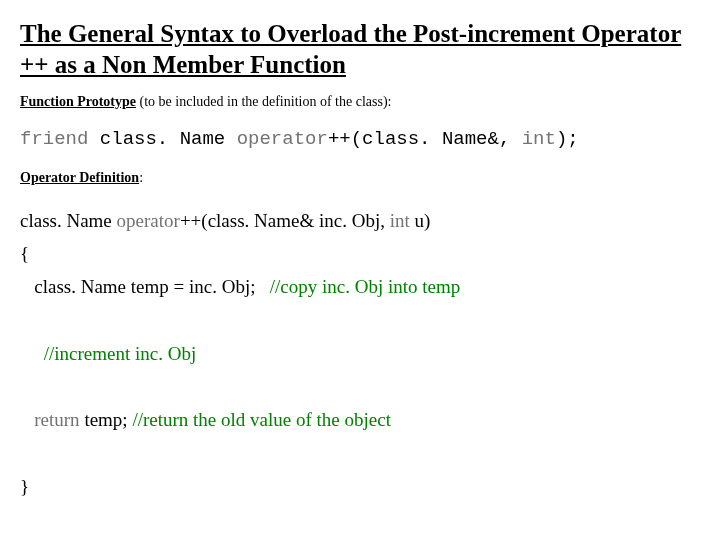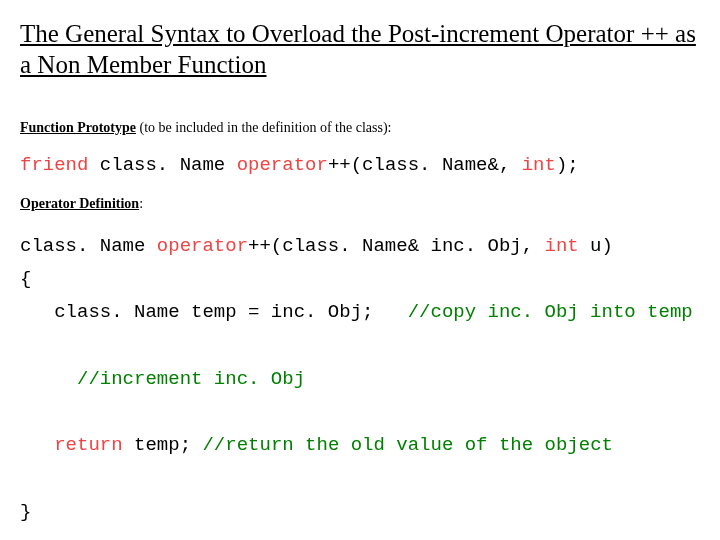--- a/index.html
+++ b/index.html
@@ -9,46 +9,46 @@
     height: 540px;
     box-sizing: border-box;
     font-family: "Times New Roman", Times, serif;
     color: #000;
     background: #fff;
     font-size: 19px;
     line-height: 1.35;
   }
   .title {
     font-size: 25px;
-    font-weight: normal;
+    font-weight: bold;
     text-decoration: underline;
-    margin-bottom: 38px;
+    margin-bottom: 12px;
     line-height: 1.25;
   }
   .subhead {
     font-size: 14px;
     margin-bottom: 16px;
   }
   .subhead .underline {
     font-weight: bold;
     text-decoration: underline;
   }
   .code-line {
     font-family: "Courier New", Courier, monospace;
     font-size: 19px;
     margin-bottom: 16px;
     white-space: pre;
   }
   .code-block {
-    font-family: Liberation Mono, monospace;
+    font-family: Liberation Serif, serif;
     font-size: 19px;
     white-space: pre;
     line-height: 1.75;
   }
-  .kw { color: #ef4444; }      
+  .kw { color: #737373; }      
   .cm { color: #008000; }      
 </style>
 </head>
 <body>
 
 <div class="title">The General Syntax to Overload the Post-increment Operator ++ as a Non Member Function</div>
 
 <div class="subhead">
   <span class="underline">Function Prototype</span><span> (to be included in the definition of the class):</span>
 </div>

